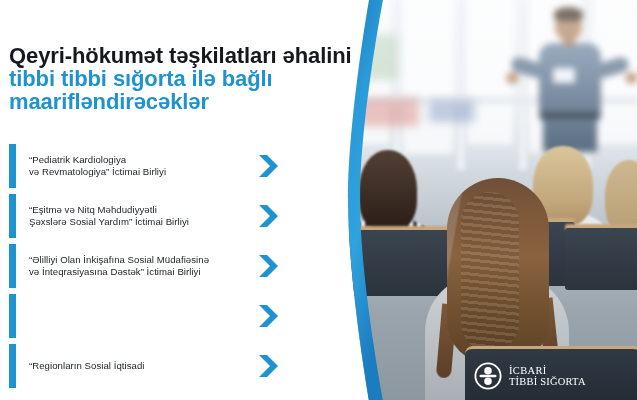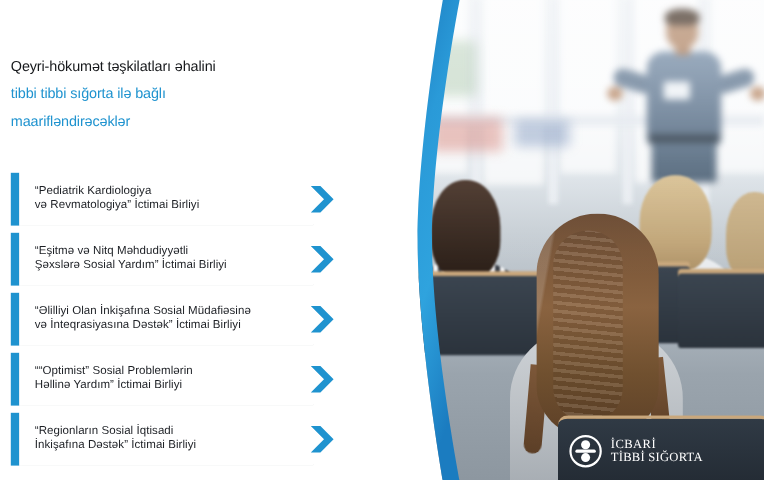--- a/index.html
+++ b/index.html
@@ -226,23 +226,23 @@
   .arc-layer { position:absolute; top:0; left:0; width:637px; height:400px; }
 
   
   .headline {
     position:absolute;
     left:9px; top:44px;
     width:350px;
     z-index:5;
   }
   .headline .ln {
-    font-size:12px;
+    font-size:22px;
     line-height:23px;
-    font-weight:normal;
+    font-weight:bold;
     letter-spacing:-.1px;
     white-space:nowrap;
   }
   .headline .ln1 { color:#16181b; }
   .headline .ln2,
   .headline .ln3 { color:#1f93cf; }
 
   
   .cards {
     position:absolute;
@@ -425,35 +425,30 @@
         <div>və İnteqrasiyasına Dəstək” İctimai Birliyi</div>
       </div>
       <svg class="card-chevron" viewBox="0 0 26 26">
         <path d="M4,2 L15,13 L4,24 L12,24 L23,13 L12,2 Z" fill="#1f93cf"></path>
       </svg>
     </div>
 
     <div class="card">
       <div class="card-bar"></div>
       <div class="card-body"></div>
-      <div class="card-text">
-        <div>““Optimist” Sosial Problemlərin</div>
-        <div>Həllinə Yardım” İctimai Birliyi</div>
-      </div>
       <svg class="card-chevron" viewBox="0 0 26 26">
         <path d="M4,2 L15,13 L4,24 L12,24 L23,13 L12,2 Z" fill="#1f93cf"></path>
       </svg>
     </div>
 
     <div class="card">
       <div class="card-bar"></div>
       <div class="card-body"></div>
       <div class="card-text">
         <div>“Regionların Sosial İqtisadi</div>
-        <div>İnkişafına Dəstək” İctimai Birliyi</div>
       </div>
       <svg class="card-chevron" viewBox="0 0 26 26">
         <path d="M4,2 L15,13 L4,24 L12,24 L23,13 L12,2 Z" fill="#1f93cf"></path>
       </svg>
     </div>
 
   </div>
 
 </div>
 

